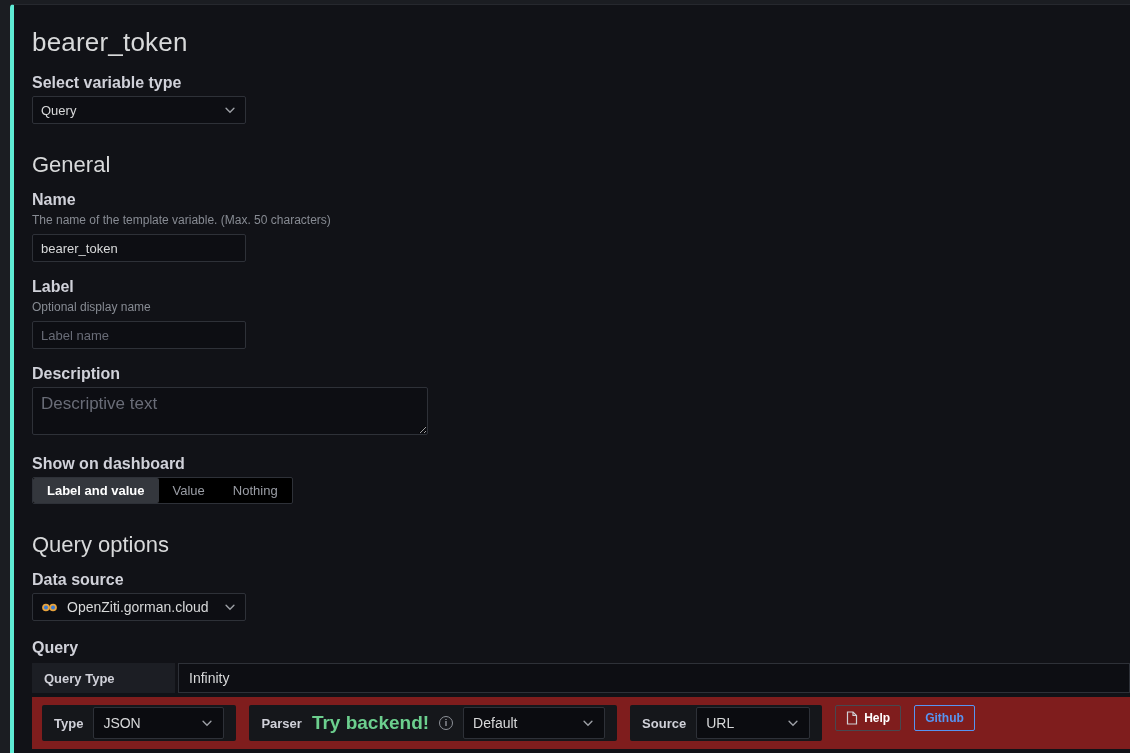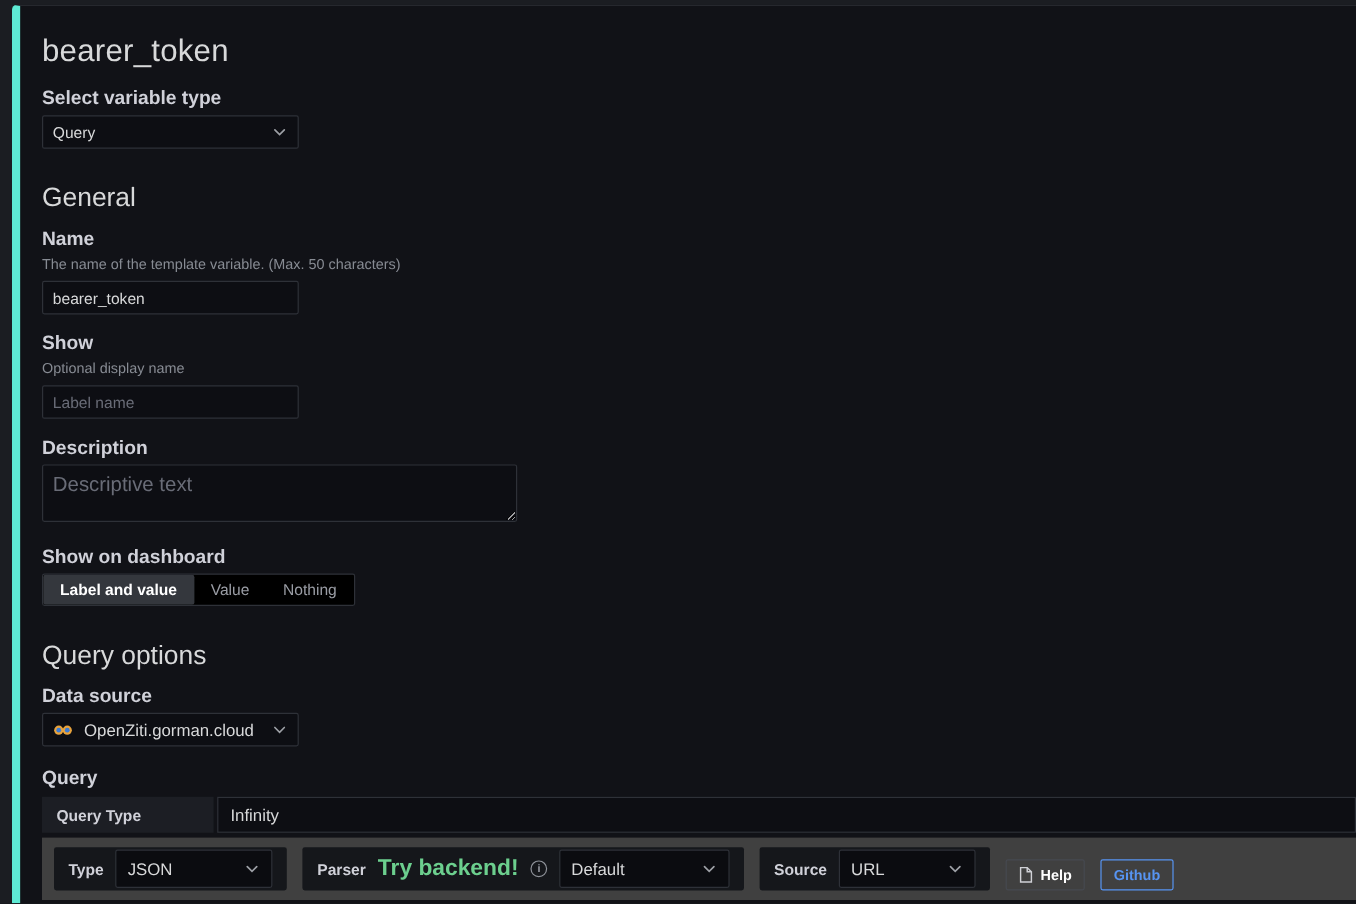--- a/index.html
+++ b/index.html
@@ -8,21 +8,21 @@
     background: #1b1d22;
     font-family: "Liberation Sans", "DejaVu Sans", sans-serif;
     color: #ccccdc;
   }
   .panel {
     margin-left: 10px;
     margin-top: 4px;
     width: 1120px;
     height: 749px;
     background: #111217;
-    border-left: 7px solid #5eead4;
+    border-left: 4px solid #5eead4;
     border-top: 1px solid #26282e;
     border-top-left-radius: 4px;
     padding: 22px 0 0 18px;
   }
   h1.page-title {
     font-size: 26px;
     font-weight: 500;
     color: #d8d9da;
     letter-spacing: 0.2px;
     margin-bottom: 16px;
@@ -119,23 +119,23 @@
     margin-left: 3px;
     background: #0d0e13;
     border: 1px solid #2e3138;
     display: flex;
     align-items: center;
     padding: 0 10px;
     font-size: 14px;
     color: #d8d9da;
   }
   .editor-row {
-    background: #404040;
-    display: flex;
-    align-items: flex-end;
+    background: #7f1d1d;
+    display: flex;
+    align-items: flex-start;
     gap: 13px;
     padding: 8px 10px;
   }
   .editor-row.row-1 { margin-top: 4px; }
   .editor-row.row-2 { margin-top: 11px; padding-right: 43px; }
   .editor-group {
     background: #15171b;
     border-radius: 2px;
     display: flex;
     align-items: center;
@@ -237,21 +237,21 @@
 
   <h2 class="section-heading">General</h2>
 
   <div class="field">
     <label class="field-label">Name</label>
     <div class="field-helper">The name of the template variable. (Max. 50 characters)</div>
     <input class="gf-input" type="text" value="bearer_token" style="">
   </div>
 
   <div class="field">
-    <label class="field-label">Show</label>
+    <label class="field-label">Label</label>
     <div class="field-helper">Optional display name</div>
     <input class="gf-input" type="text" placeholder="Label name" style="">
   </div>
 
   <div class="field">
     <label class="field-label">Description</label>
     <textarea class="gf-textarea" placeholder="Descriptive text" style=""></textarea>
   </div>
 
   <div class="field">

